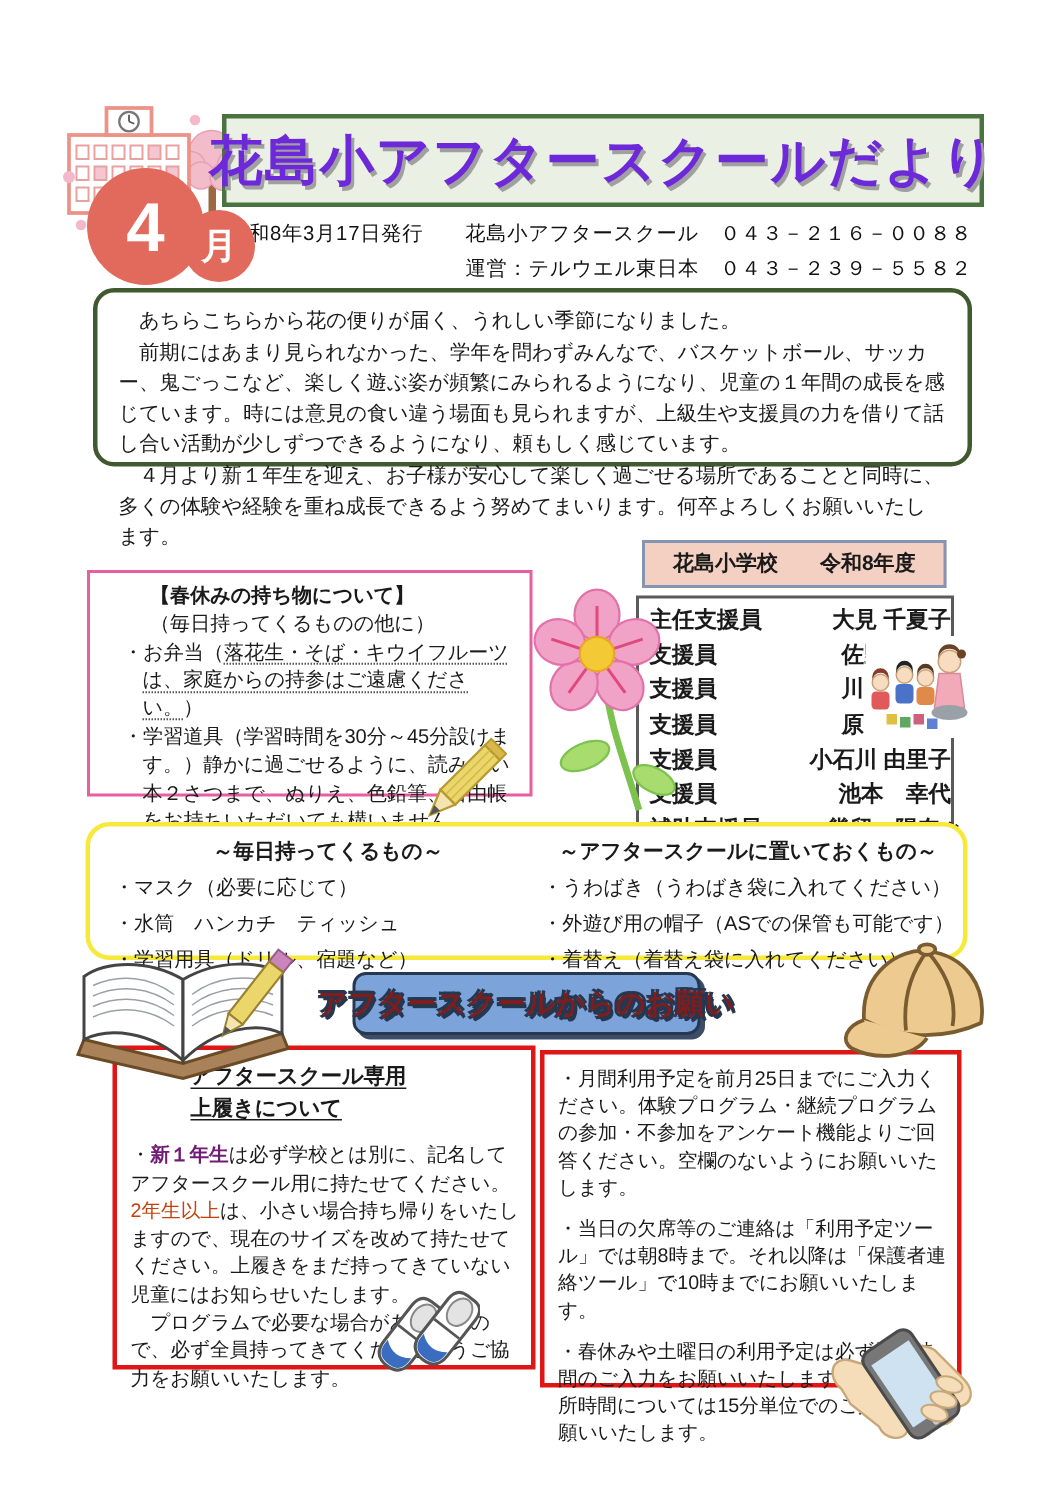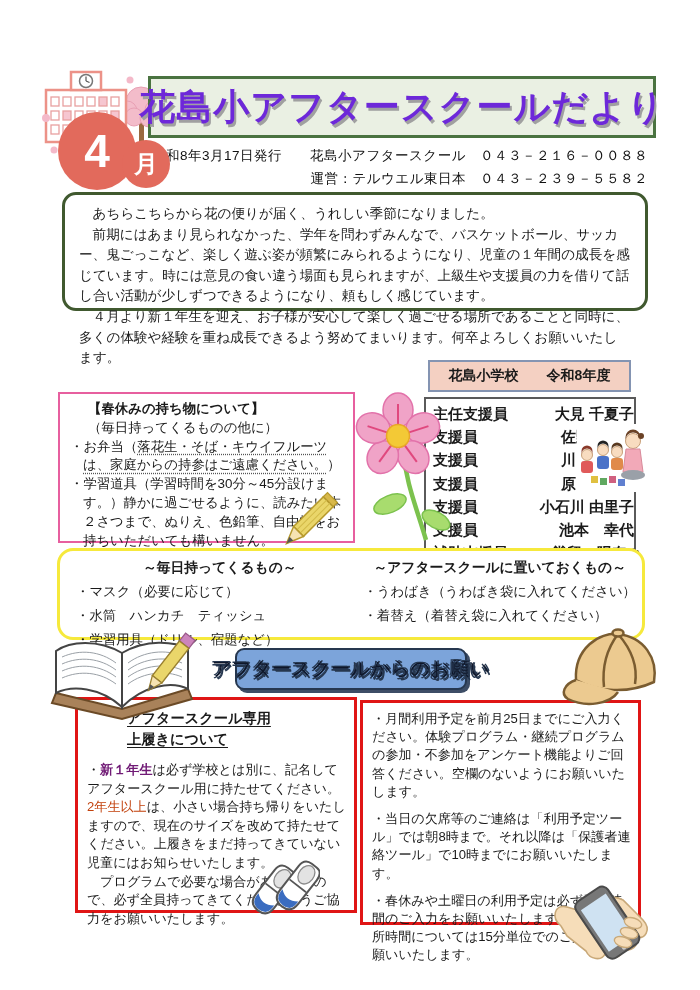--- a/index.html
+++ b/index.html
@@ -22,22 +22,22 @@
   .title-banner .t { font-size:36px; font-weight:900; color:#6d28d9; letter-spacing:1px;
                      white-space:nowrap; text-shadow:2px 3px 0 #a0a0a0; }
   .issue { left:150px; top:144px; width:498px; text-align:right; font-size:13.5px;
            line-height:23px; color:#111; letter-spacing:0.5px; }
 
   
   .greeting { left:62px; top:192px; width:586px; height:119px; border:3px solid #40592f;
               border-radius:14px; padding:9px 14px; font-size:13.6px; line-height:20.6px; background:#fff; }
 
   
-  .spring { left:58px; top:392px; width:297px; height:151px; border:2px solid #e75f9f;
-            padding:6px 8px 0 10px; font-size:13.4px; line-height:18.8px; background:#fff; }
+  .spring { left:58px; top:380px; width:297px; height:151px; border:2px solid #e75f9f;
+            padding:6px 8px 0 22px; font-size:13.4px; line-height:18.8px; background:#fff; }
   .spring .title { font-weight:bold; padding-left:18px; }
   .spring .sub { padding-left:18px; }
   .hang { padding-left:13px; text-indent:-13px; }
   .dotted { text-decoration-line:underline; text-decoration-style:dotted; text-decoration-color:#555;
             text-underline-offset:3px; }
   .pencil-illust { left:276px; top:486px; width:62px; height:74px; z-index:6; }
   .flower-illust { left:346px; top:388px; width:105px; height:165px; z-index:1; }
 
   
   .staff-header { left:428px; top:360px; width:203px; height:32px; background:#f4d0c2;
@@ -55,21 +55,21 @@
   .daily-col.left { width:288px; }
   .daily-col.right { flex:1; }
   .daily-title { font-weight:bold; text-align:center; font-size:13.8px; margin-bottom:3px; white-space:nowrap; }
   .daily-item { font-size:13.4px; line-height:24px; white-space:nowrap; }
 
   
   .book-illust { left:42px; top:631px; width:165px; height:92px; z-index:6; }
   .banner { left:235px; top:648px; width:232px; height:42px; background:#7ca4da;
             border:2px solid #26374f; border-radius:9px; box-shadow:3px 3px 0 #3d4d66;
             display:flex; align-items:center; justify-content:center; z-index:4; }
-  .banner .t { color:#0f172a; font-weight:400; font-size:19px; letter-spacing:0.5px; white-space:nowrap;
+  .banner .t { color:#7f1d1d; font-weight:700; font-size:19px; letter-spacing:0.5px; white-space:nowrap;
                text-shadow:-1.5px -1.5px 0 #26374f, 1.5px -1.5px 0 #26374f,
                            -1.5px 1.5px 0 #26374f, 1.5px 1.5px 0 #26374f, 2px 3px 0 #26374f; }
   .cap-illust { left:556px; top:620px; width:112px; height:102px; z-index:6; }
 
   .alert { border:3.5px solid #e01515; background:#fff; }
   .shoes-box { left:75px; top:697px; width:282px; height:216px; padding:8px 8px 0 9px; }
   .shoes-title-wrap { margin-left:40px; }
   .shoes-title { font-weight:bold; font-size:14.2px; line-height:21px; width:fit-content;
                  text-decoration:underline; text-underline-offset:3px; }
   .shoes-body { margin-top:11px; font-size:13.1px; line-height:18.6px; }
@@ -266,20 +266,21 @@
   <div class="abs daily">
     <div class="daily-col left">
       <div class="daily-title">～毎日持ってくるもの～</div>
       <div class="daily-item">・マスク（必要に応じて）</div>
       <div class="daily-item">・水筒　ハンカチ　ティッシュ</div>
       <div class="daily-item">・学習用具（ドリル、宿題など）</div>
     </div>
     <div class="daily-col right">
       <div class="daily-title">～アフタースクールに置いておくもの～</div>
       <div class="daily-item">・うわばき（うわばき袋に入れてください）</div>
+      <div class="daily-item">・外遊び用の帽子（ASでの保管も可能です）</div>
       <div class="daily-item">・着替え（着替え袋に入れてください）</div>
     </div>
   </div>
 
   <div class="abs book-illust">
     <svg viewBox="0 0 165 92" width="165" height="92">
       <path d="M14 62 L80 78 L146 58 L150 68 L80 88 L10 72 Z" fill="#a9825a" stroke="#6b4a26" stroke-width="2"></path>
       <path d="M80 22 C 56 8, 28 10, 14 20 L14 62 C 30 54, 58 56, 80 76 Z" fill="#fff" stroke="#444" stroke-width="2"></path>
       <path d="M80 22 C 104 8, 132 10, 146 18 L146 58 C 130 50, 102 54, 80 76 Z" fill="#fff" stroke="#444" stroke-width="2"></path>
       <g stroke="#9aa0a6" stroke-width="1" fill="none">

